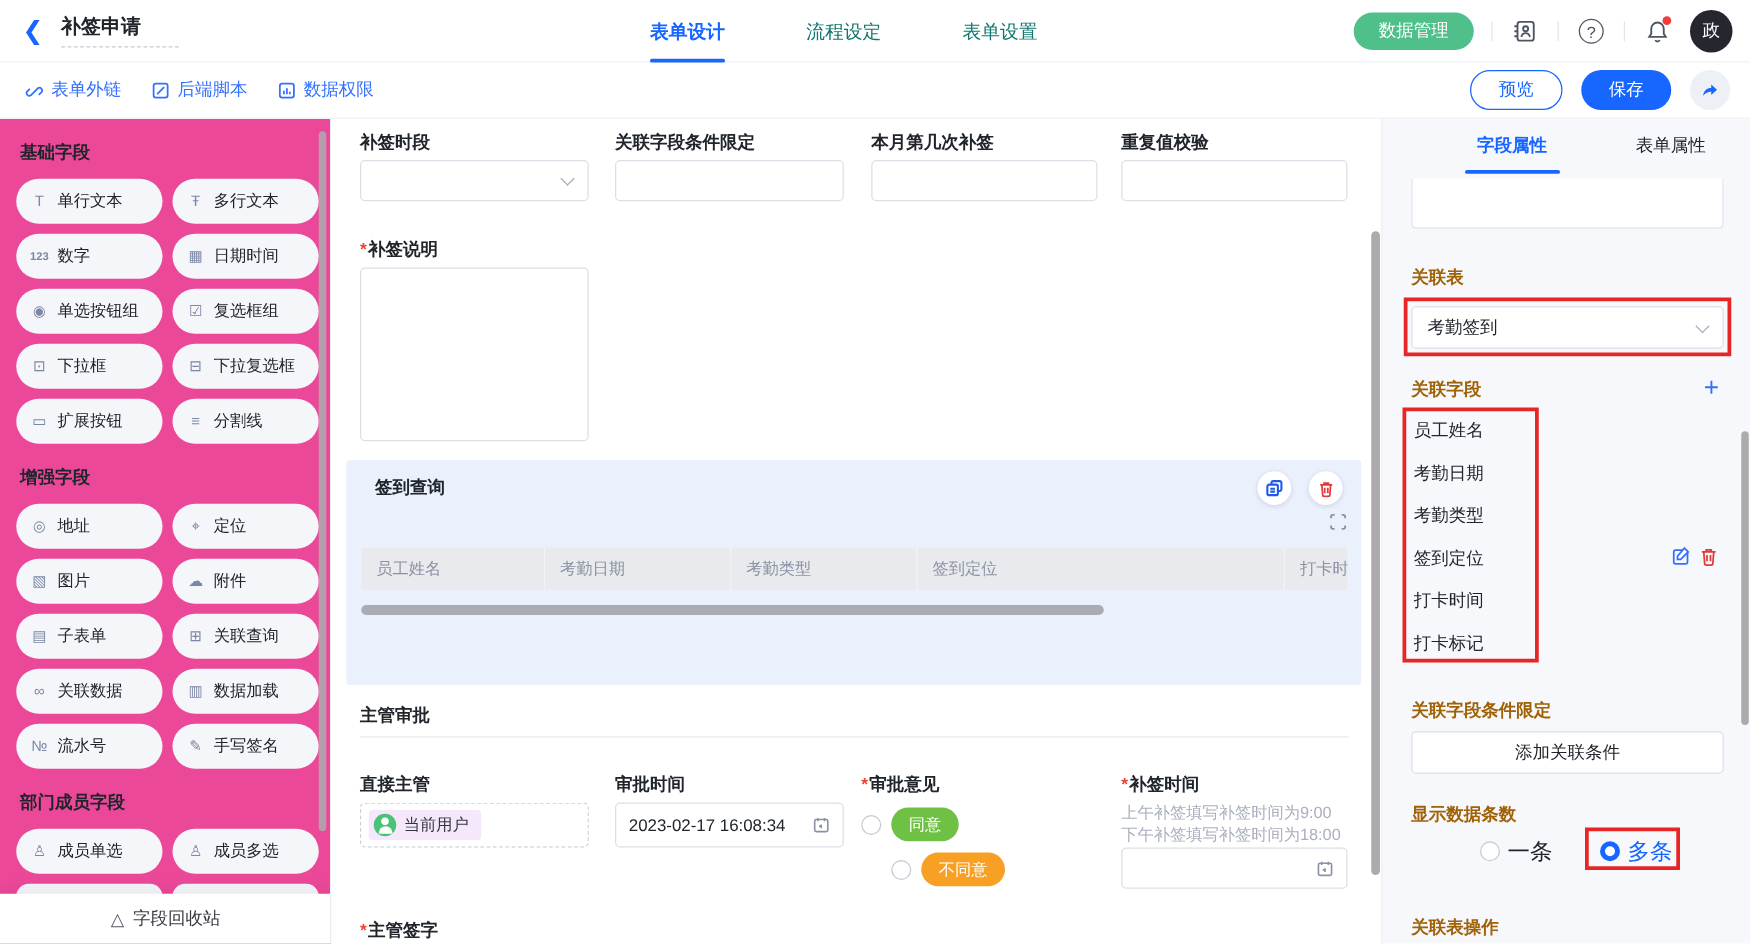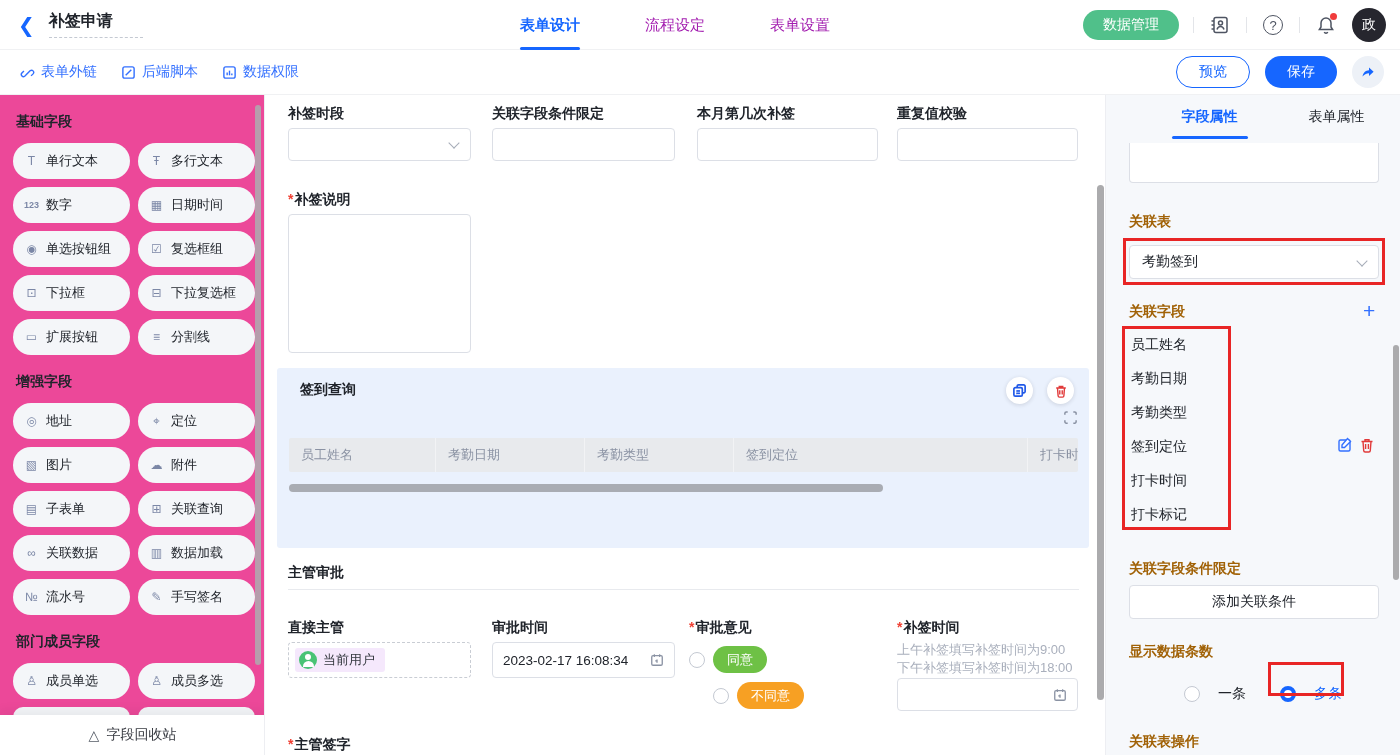--- a/index.html
+++ b/index.html
@@ -6,21 +6,21 @@
   html,body { width:1400px; height:755px; overflow:hidden; }
   body { font-family:"Liberation Sans","DejaVu Sans",sans-serif; color:#20242B; background:#fff; font-size:14px; }
   #stage { position:relative; width:1400px; height:755px; overflow:hidden; background:#fff; }
 
   
   .hdr { position:absolute; top:0; left:0; width:1400px; height:50px; background:#fff; border-bottom:1px solid #F0F1F3; display:flex; align-items:center; z-index:30; }
   .back { color:#1666FF; font-size:20px; font-weight:bold; margin-left:18px; cursor:pointer; line-height:1; }
   .ttl-wrap { margin-left:14px; display:inline-block; border-bottom:1px dashed #C4C9D2; padding:0 30px 5px 0; }
   .ttl { font-size:16px; font-weight:bold; color:#20242B; }
   .hdr-tabs { position:absolute; left:520; top:0; height:50px; display:flex; gap:65px; left:520px; }
-  .hdr-tab { height:50px; display:flex; align-items:center; font-size:15px; color:#a21caf; cursor:pointer; position:relative; }
+  .hdr-tab { height:50px; display:flex; align-items:center; font-size:15px; color:#0f766e; cursor:pointer; position:relative; }
   .hdr-tab.on { color:#1666FF; font-weight:bold; }
   .hdr-tab.on::after { content:""; position:absolute; left:0; right:0; bottom:0; height:3px; background:#1666FF; border-radius:2px; }
   .hdr-right { position:absolute; right:14px; top:0; height:50px; display:flex; align-items:center; gap:14px; }
   .btn-green { background:#50C08A; color:#fff; border:none; height:30px; padding:0 20px; border-radius:16px; font-size:14px; cursor:pointer; }
   .vsep { width:1px; height:16px; background:#E3E5E9; }
   .hico { width:24px; height:24px; display:flex; align-items:center; justify-content:center; cursor:pointer; position:relative; color:#4E5462; }
   .qmark { width:20px; height:20px; border:1.6px solid #4E5462; border-radius:50%; font-size:13px; display:flex; align-items:center; justify-content:center; color:#4E5462; }
   .reddot { position:absolute; top:0px; right:1px; width:7px; height:7px; background:#F03C3C; border-radius:50%; }
   .avatar { width:34px; height:34px; border-radius:50%; background:#26262E; color:#fff; font-size:14px; display:flex; align-items:center; justify-content:center; cursor:pointer; }
 
@@ -82,21 +82,21 @@
   .p-tabs { display:flex; height:44px; }
   .p-tab { flex:1; display:flex; align-items:center; justify-content:center; font-size:14px; color:#20242B; cursor:pointer; position:relative; }
   .p-tab.on { color:#1666FF; font-weight:bold; }
   .p-tab.on::after { content:""; position:absolute; left:50%; transform:translateX(-50%); bottom:0; width:76px; height:3px; background:#1666FF; border-radius:2px; }
   .plabel { font-size:14px; font-weight:bold; color:#a16207; position:absolute; left:23px; }
   .p-input { position:absolute; left:23px; width:250px; background:#fff; border:1px solid #DCDFE6; border-radius:4px; }
   .redbox { position:absolute; border:3px solid #E82525; z-index:10; pointer-events:none; }
   .p-item { position:absolute; left:25px; font-size:14px; color:#20242B; }
   .plus { position:absolute; color:#3370FF; font-size:21px; font-weight:normal; cursor:pointer; line-height:1; }
   .p-btn { position:absolute; left:23px; width:250px; height:34px; background:#fff; border:1px solid #DCDFE6; border-radius:4px; display:flex; align-items:center; justify-content:center; font-size:14px; color:#20242B; cursor:pointer; }
-  .p-radio-row { position:absolute; display:flex; align-items:center; gap:18px; cursor:pointer; font-size:14px;margin-top:16px; }
+  .p-radio-row { position:absolute; display:flex; align-items:center; gap:6px; cursor:pointer; font-size:18px; }
   .panel-scroll { position:absolute; top:250px; right:1px; width:6px; height:235px; background:#ABABAD; border-radius:3px; cursor:pointer; }
 </style>
 </head>
 <body>
 
 <div id="stage">
 
   <div class="hdr">
     <span class="back">❮</span>
     <span class="ttl-wrap">

